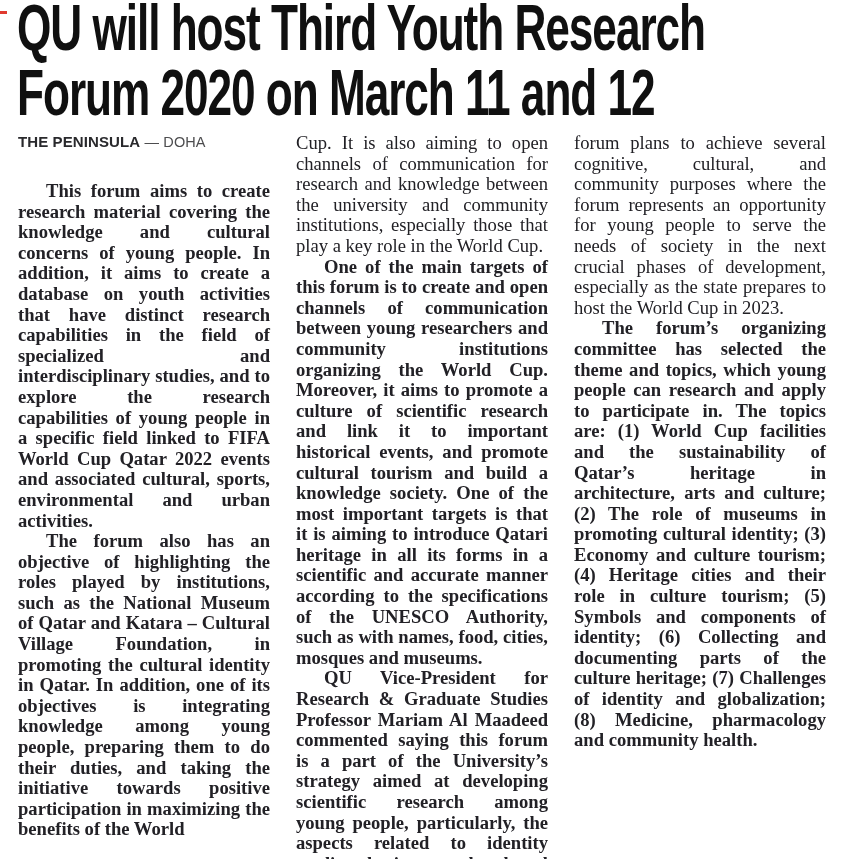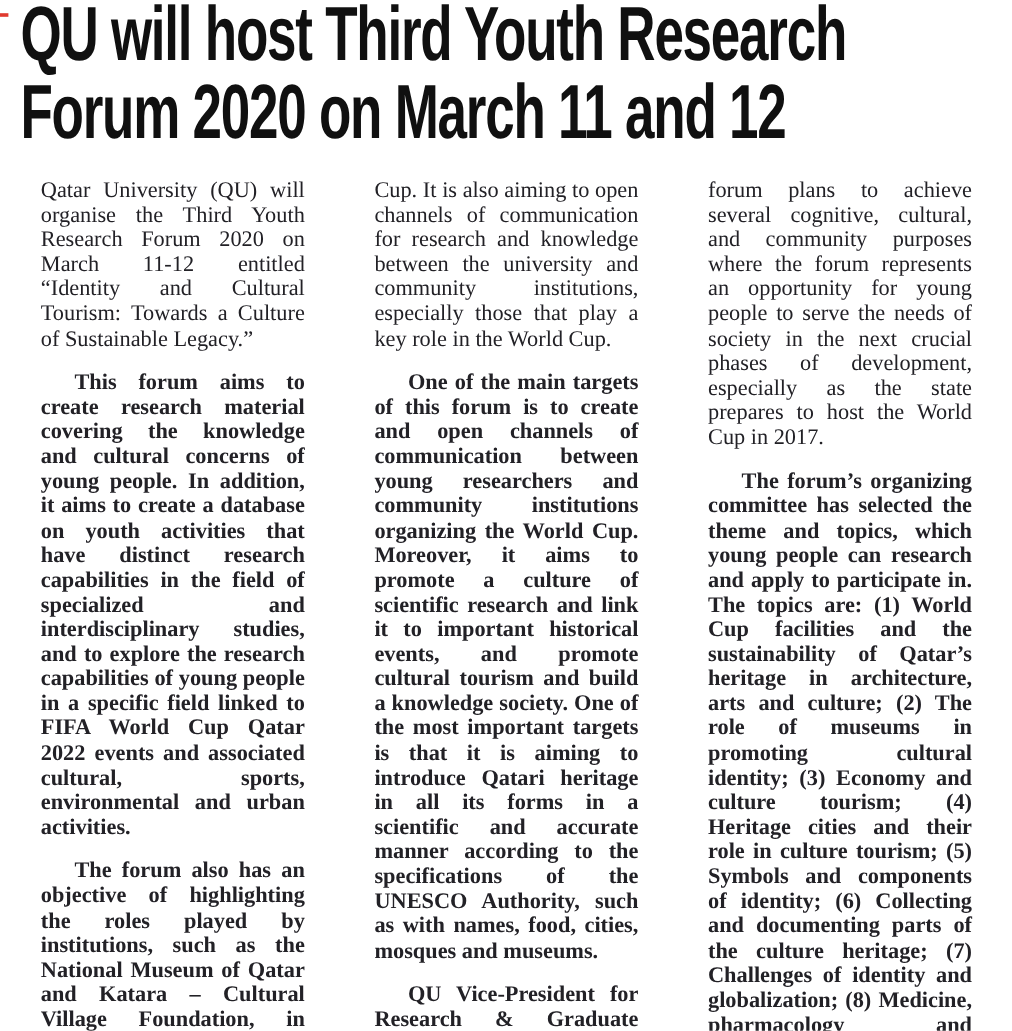--- a/index.html
+++ b/index.html
@@ -50,21 +50,21 @@
   }
   .col {
     width: 252px;
     font-size: 18.6px;
     line-height: 20.6px;
     color: #222126;
     text-align: justify;
     -webkit-hyphens: auto;
     hyphens: auto;
   }
-  .col p { margin: 16px; }
+  .col p { margin: 0; }
   .col p.indent { text-indent: 28px; font-weight: bold; }
 
   .byline {
     font-family: "Liberation Sans", sans-serif;
     font-size: 15px;
     line-height: 17px;
     letter-spacing: 0.1px;
     color: #29292c;
     margin-bottom: 30px;
     text-align: left;
@@ -80,30 +80,34 @@
   <div class="crop-mark"></div>
 
   <h1 class="headline">
     <span class="hl-line">QU will host Third Youth Research</span>
     <span class="hl-line">Forum 2020 on March 11 and 12</span>
   </h1>
 
   <div class="columns">
 
     <div class="col">
-      <p>Qatar University (QU) will organise the Third Youth Research Forum 2020 on March 11-12 entitled “Identity and Cultural Tourism: Towards a Culture of Sustainable Legacy.”</p>
+      <div class="byline">
+        <span class="byline-source">THE PENINSULA</span>
+        <span class="byline-sep">—</span>
+        <span class="byline-location">DOHA</span>
+      </div>
       <p class="indent">This forum aims to create research material covering the knowledge and cultural concerns of young people. In addition, it aims to create a database on youth activities that have distinct research capabilities in the field of specialized and interdisciplinary studies, and to explore the research capabilities of young people in a specific field linked to FIFA World Cup Qatar 2022 events and associated cultural, sports, environmental and urban activities.</p>
       <p class="indent">The forum also has an objective of highlighting the roles played by institutions, such as the National Museum of Qatar and Katara – Cultural Village Foundation, in promoting the cultural identity in Qatar. In addition, one of its objectives is integrating knowledge among young people, preparing them to do their duties, and taking the initiative towards positive participation in maximizing the benefits of the World</p>
     </div>
 
     <div class="col">
       <p>Cup. It is also aiming to open channels of communication for research and knowledge between the university and community institutions, especially those that play a key role in the World Cup.</p>
       <p class="indent">One of the main targets of this forum is to create and open channels of communication between young researchers and community institutions organizing the World Cup. Moreover, it aims to promote a culture of scientific research and link it to important historical events, and promote cultural tourism and build a knowledge society. One of the most important targets is that it is aiming to introduce Qatari heritage in all its forms in a scientific and accurate manner according to the specifications of the UNESCO Authority, such as with names, food, cities, mosques and museums.</p>
       <p class="indent">QU Vice-President for Research &amp; Graduate Studies Professor Mariam Al Maadeed commented saying this forum is a part of the University’s strategy aimed at developing scientific research among young people, particularly, the aspects related to identity studies, heritage and cultural communication. She adds that the</p>
     </div>
 
     <div class="col">
-      <p>forum plans to achieve several cognitive, cultural, and community purposes where the forum represents an opportunity for young people to serve the needs of society in the next crucial phases of development, especially as the state prepares to host the World Cup in 2017.</p>
+      <p>forum plans to achieve several cognitive, cultural, and community purposes where the forum represents an opportunity for young people to serve the needs of society in the next crucial phases of development, especially as the state prepares to host the World Cup in 2023.</p>
       <p class="indent">The forum’s organizing committee has selected the theme and topics, which young people can research and apply to participate in. The topics are: (1) World Cup facilities and the sustainability of Qatar’s heritage in architecture, arts and culture; (2) The role of museums in promoting cultural identity; (3) Economy and culture tourism; (4) Heritage cities and their role in culture tourism; (5) Symbols and components of identity; (6) Collecting and documenting parts of the culture heritage; (7) Challenges of identity and globalization; (8) Medicine, pharmacology and community health.</p>
     </div>
 
   </div>
 </div>
 
 </body></html>

